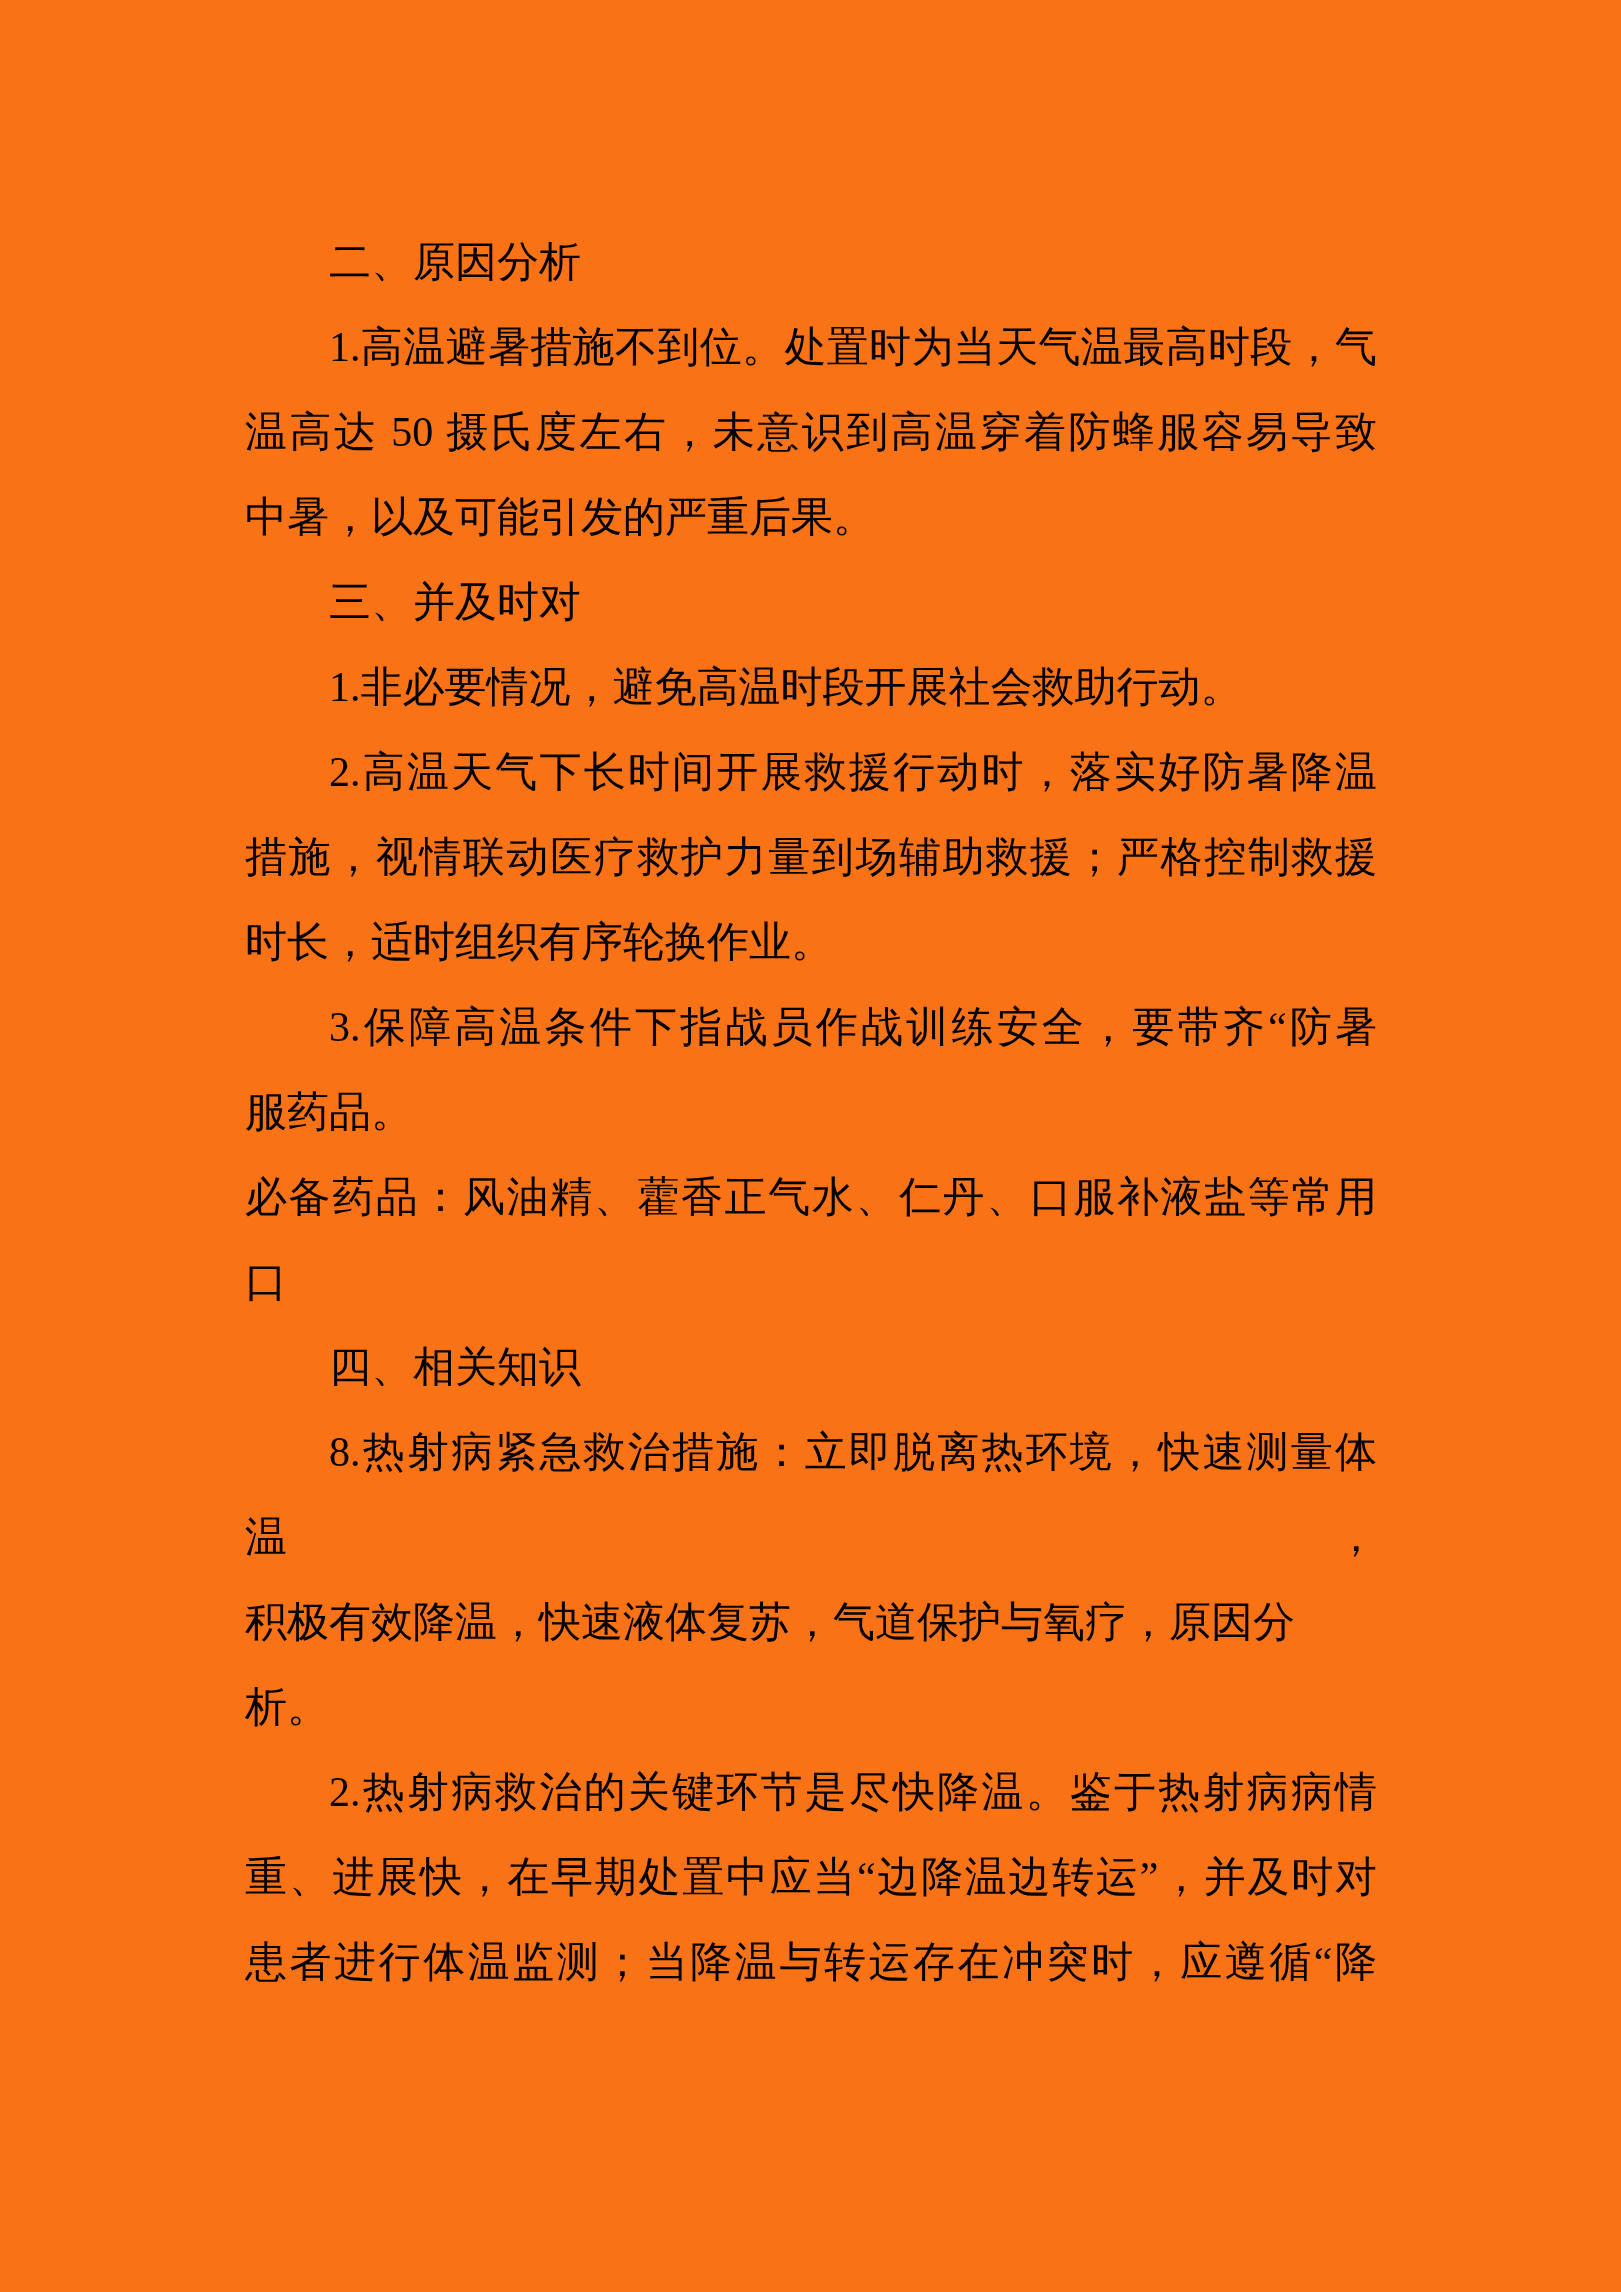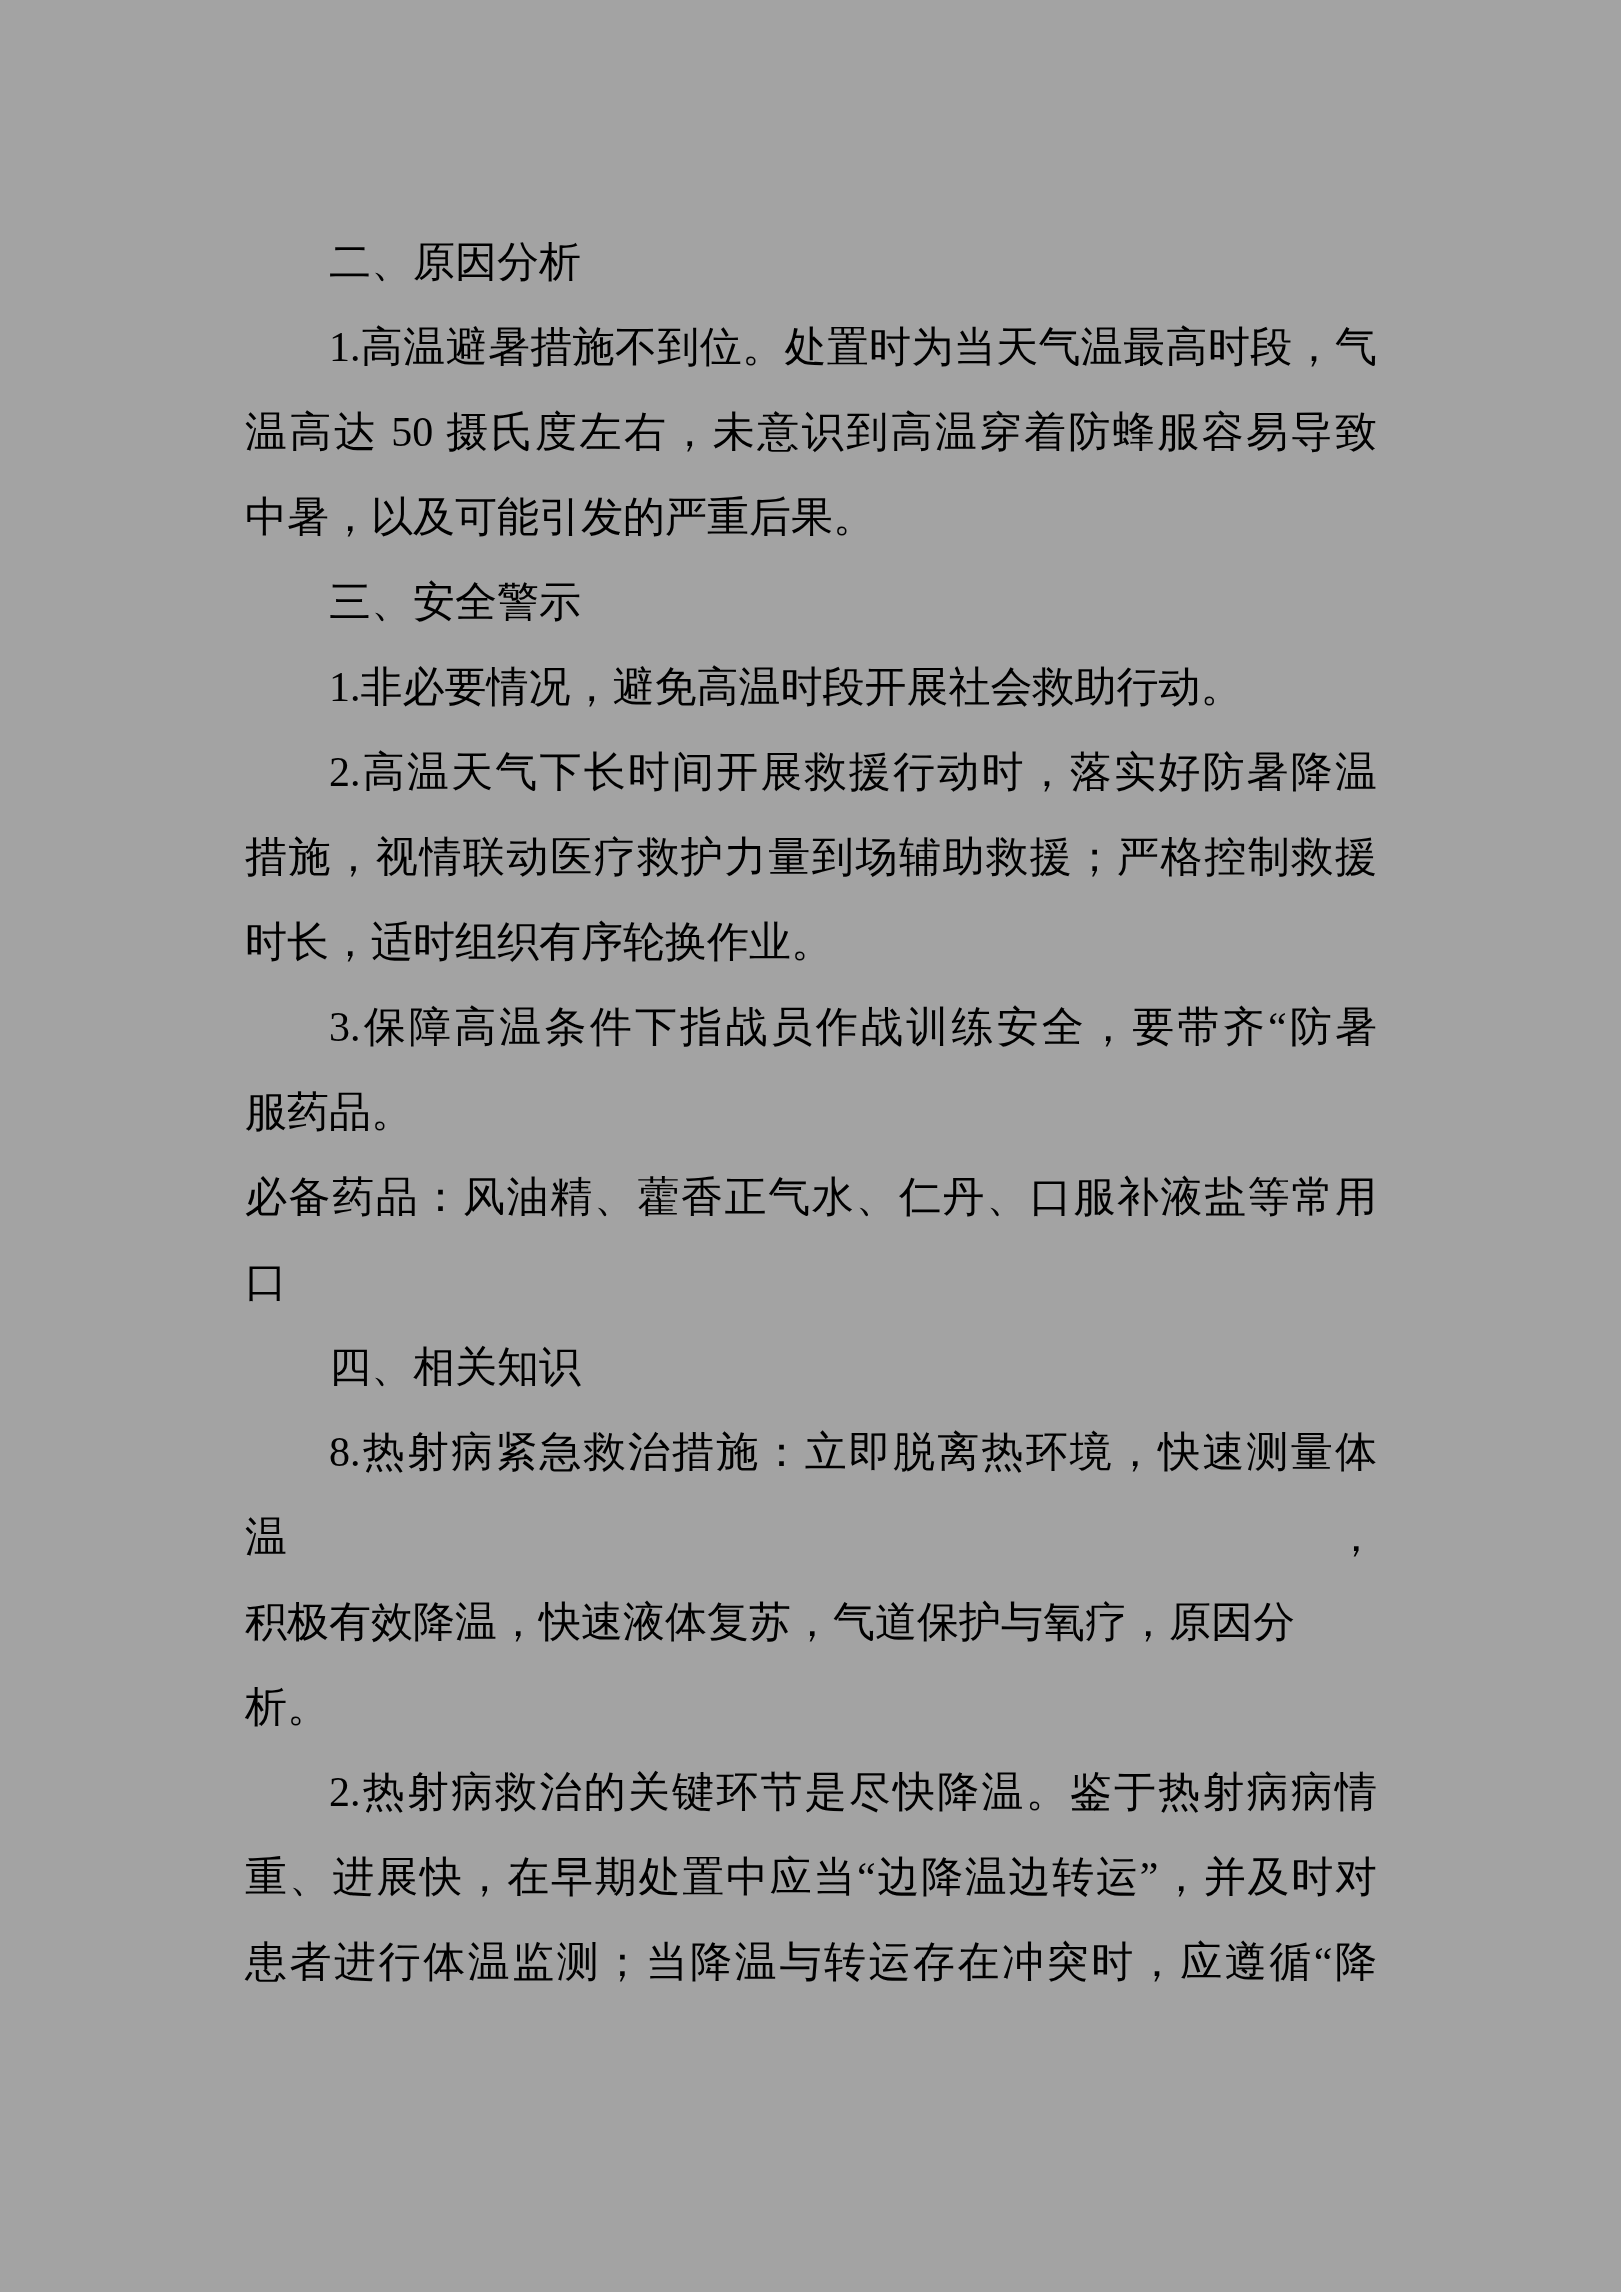--- a/index.html
+++ b/index.html
@@ -4,21 +4,21 @@
 <style>
   html, body {
     margin: 0;
     padding: 0;
     background: #ffffff;
   }
   .page {
     position: relative;
     width: 1621px;
     height: 2293px;
-    background: #a3a3a3;
+    background: #f97316;
     color: #000000;
     overflow: hidden;
     font-family: "Liberation Serif", serif;
   }
   .doc-body {
     box-sizing: border-box;
     width: 100%;
     height: 100%;
     padding: 220px 244px 0 245px;
     font-size: 42px;
@@ -49,21 +49,21 @@
   <main class="doc-body" id="doc-body">
       <div class="block heading">
         <div class="line indent">二、原因分析</div>
       </div>
       <div class="block paragraph">
         <div class="line indent fill">1.高温避暑措施不到位。处置时为当天气温最高时段，气</div>
         <div class="line fill">温高达 50 摄氏度左右，未意识到高温穿着防蜂服容易导致</div>
         <div class="line">中暑，以及可能引发的严重后果。</div>
       </div>
       <div class="block heading">
-        <div class="line indent">三、安全警示</div>
+        <div class="line indent">三、并及时对</div>
       </div>
       <div class="block paragraph">
         <div class="line indent">1.非必要情况，避免高温时段开展社会救助行动。</div>
       </div>
       <div class="block paragraph">
         <div class="line indent fill">2.高温天气下长时间开展救援行动时，落实好防暑降温</div>
         <div class="line fill">措施，视情联动医疗救护力量到场辅助救援；严格控制救援</div>
         <div class="line">时长，适时组织有序轮换作业。</div>
       </div>
       <div class="block paragraph">

